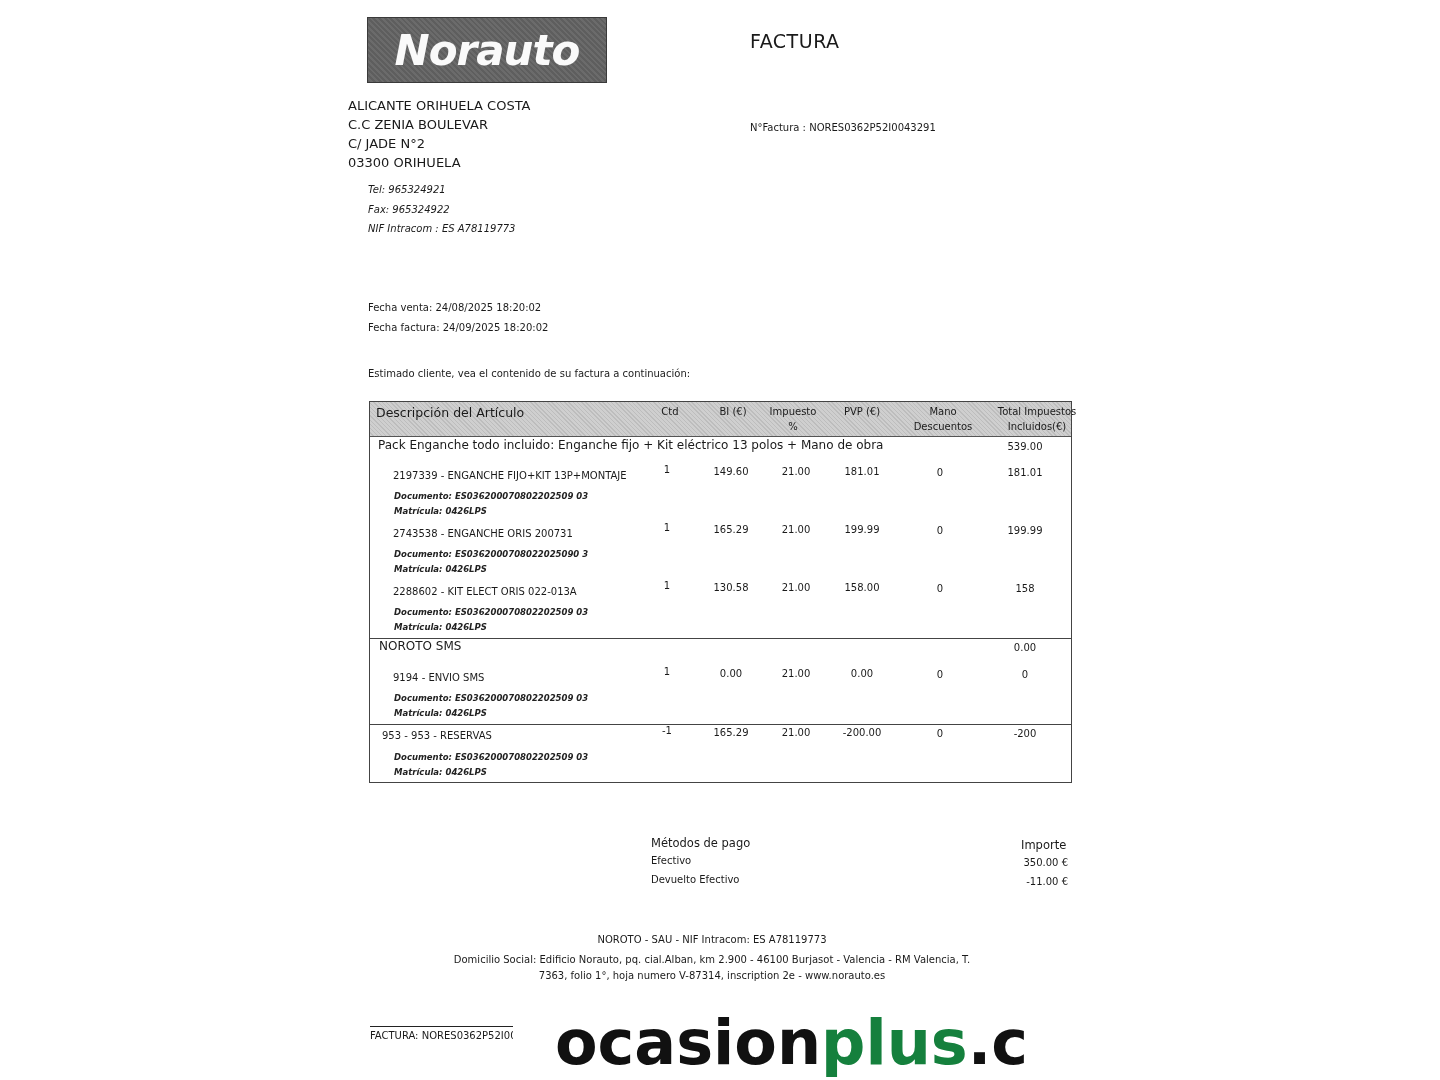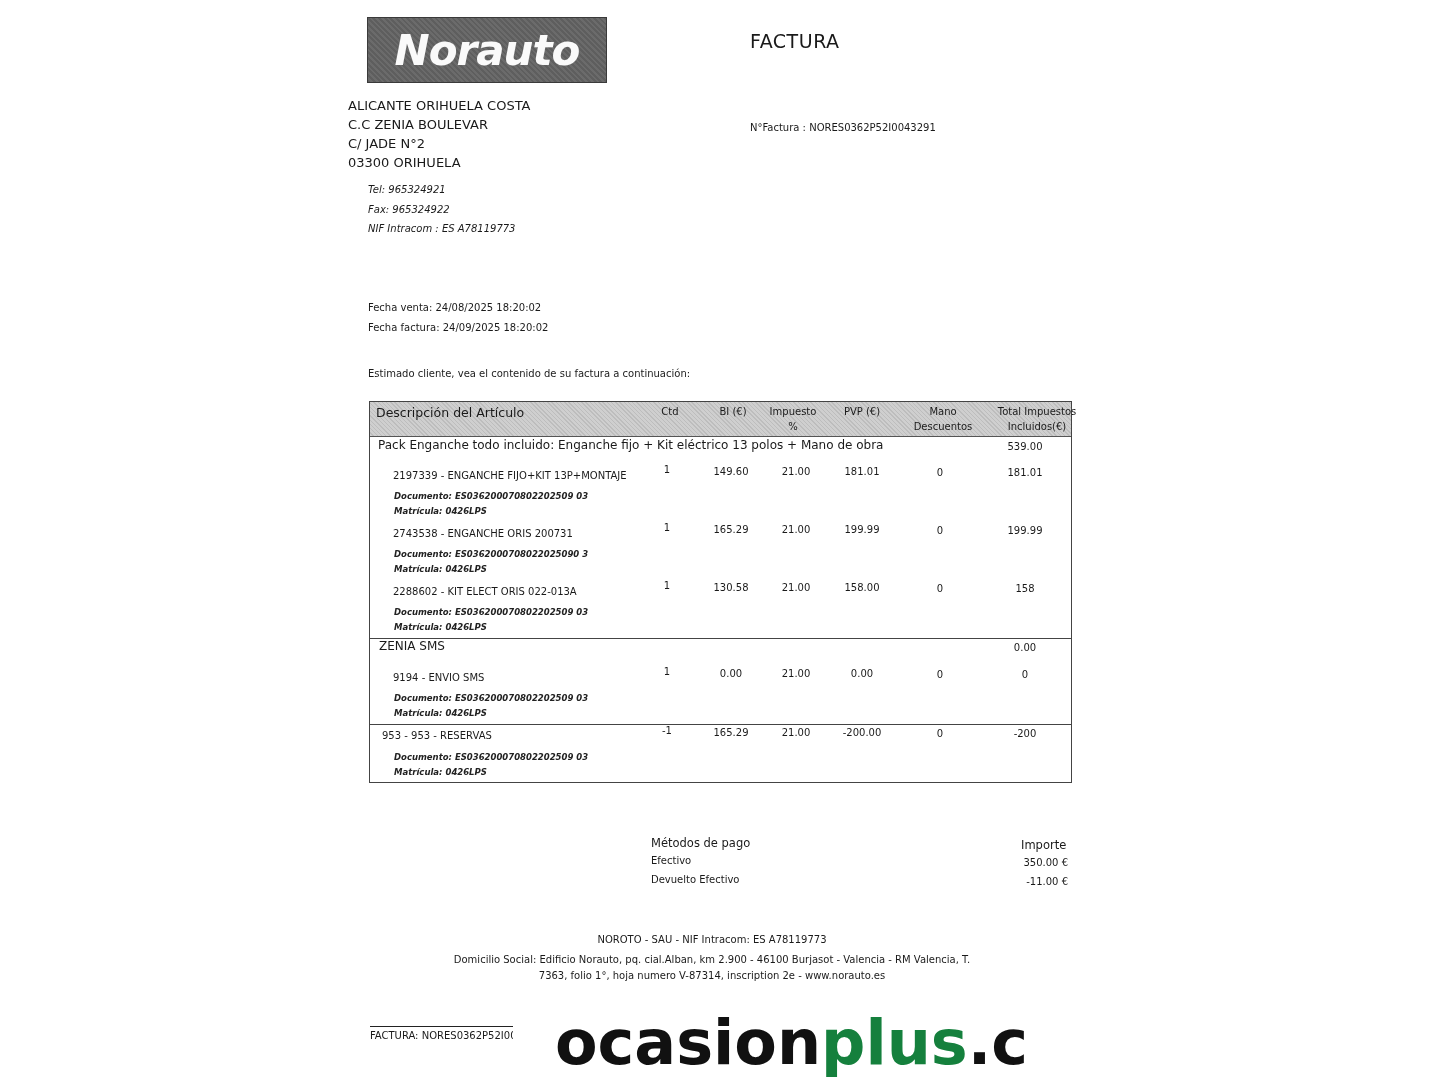--- a/index.html
+++ b/index.html
@@ -134,21 +134,21 @@
     <div class="cell num" style="left:391px;top:180px;">21.00</div>
     <div class="cell num" style="left:457px;top:180px;">158.00</div>
     <div class="cell num" style="left:535px;top:181px;">0</div>
     <div class="cell num" style="left:620px;top:181px;">158</div>
     <div class="cell meta" style="left:24px;top:205px;">Documento: ES036200070802202509 03</div>
     <div class="cell meta" style="left:24px;top:220px;">Matrícula: 0426LPS</div>
   </div>
 
   <div class="sep" style="top:236px;"></div>
 
-  <div class="cell group-title" style="left:9px;top:237px;">ZENIA SMS</div>
+  <div class="cell group-title" style="left:9px;top:237px;">NOROTO SMS</div>
   <div class="cell num" style="left:620px;top:240px;">0.00</div>
 
   <div>
     <div class="cell" style="left:23px;top:270px;">9194 - ENVIO SMS</div>
     <div class="cell num" style="left:262px;top:264px;">1</div>
     <div class="cell num" style="left:326px;top:266px;">0.00</div>
     <div class="cell num" style="left:391px;top:266px;">21.00</div>
     <div class="cell num" style="left:457px;top:266px;">0.00</div>
     <div class="cell num" style="left:535px;top:267px;">0</div>
     <div class="cell num" style="left:620px;top:267px;">0</div>

